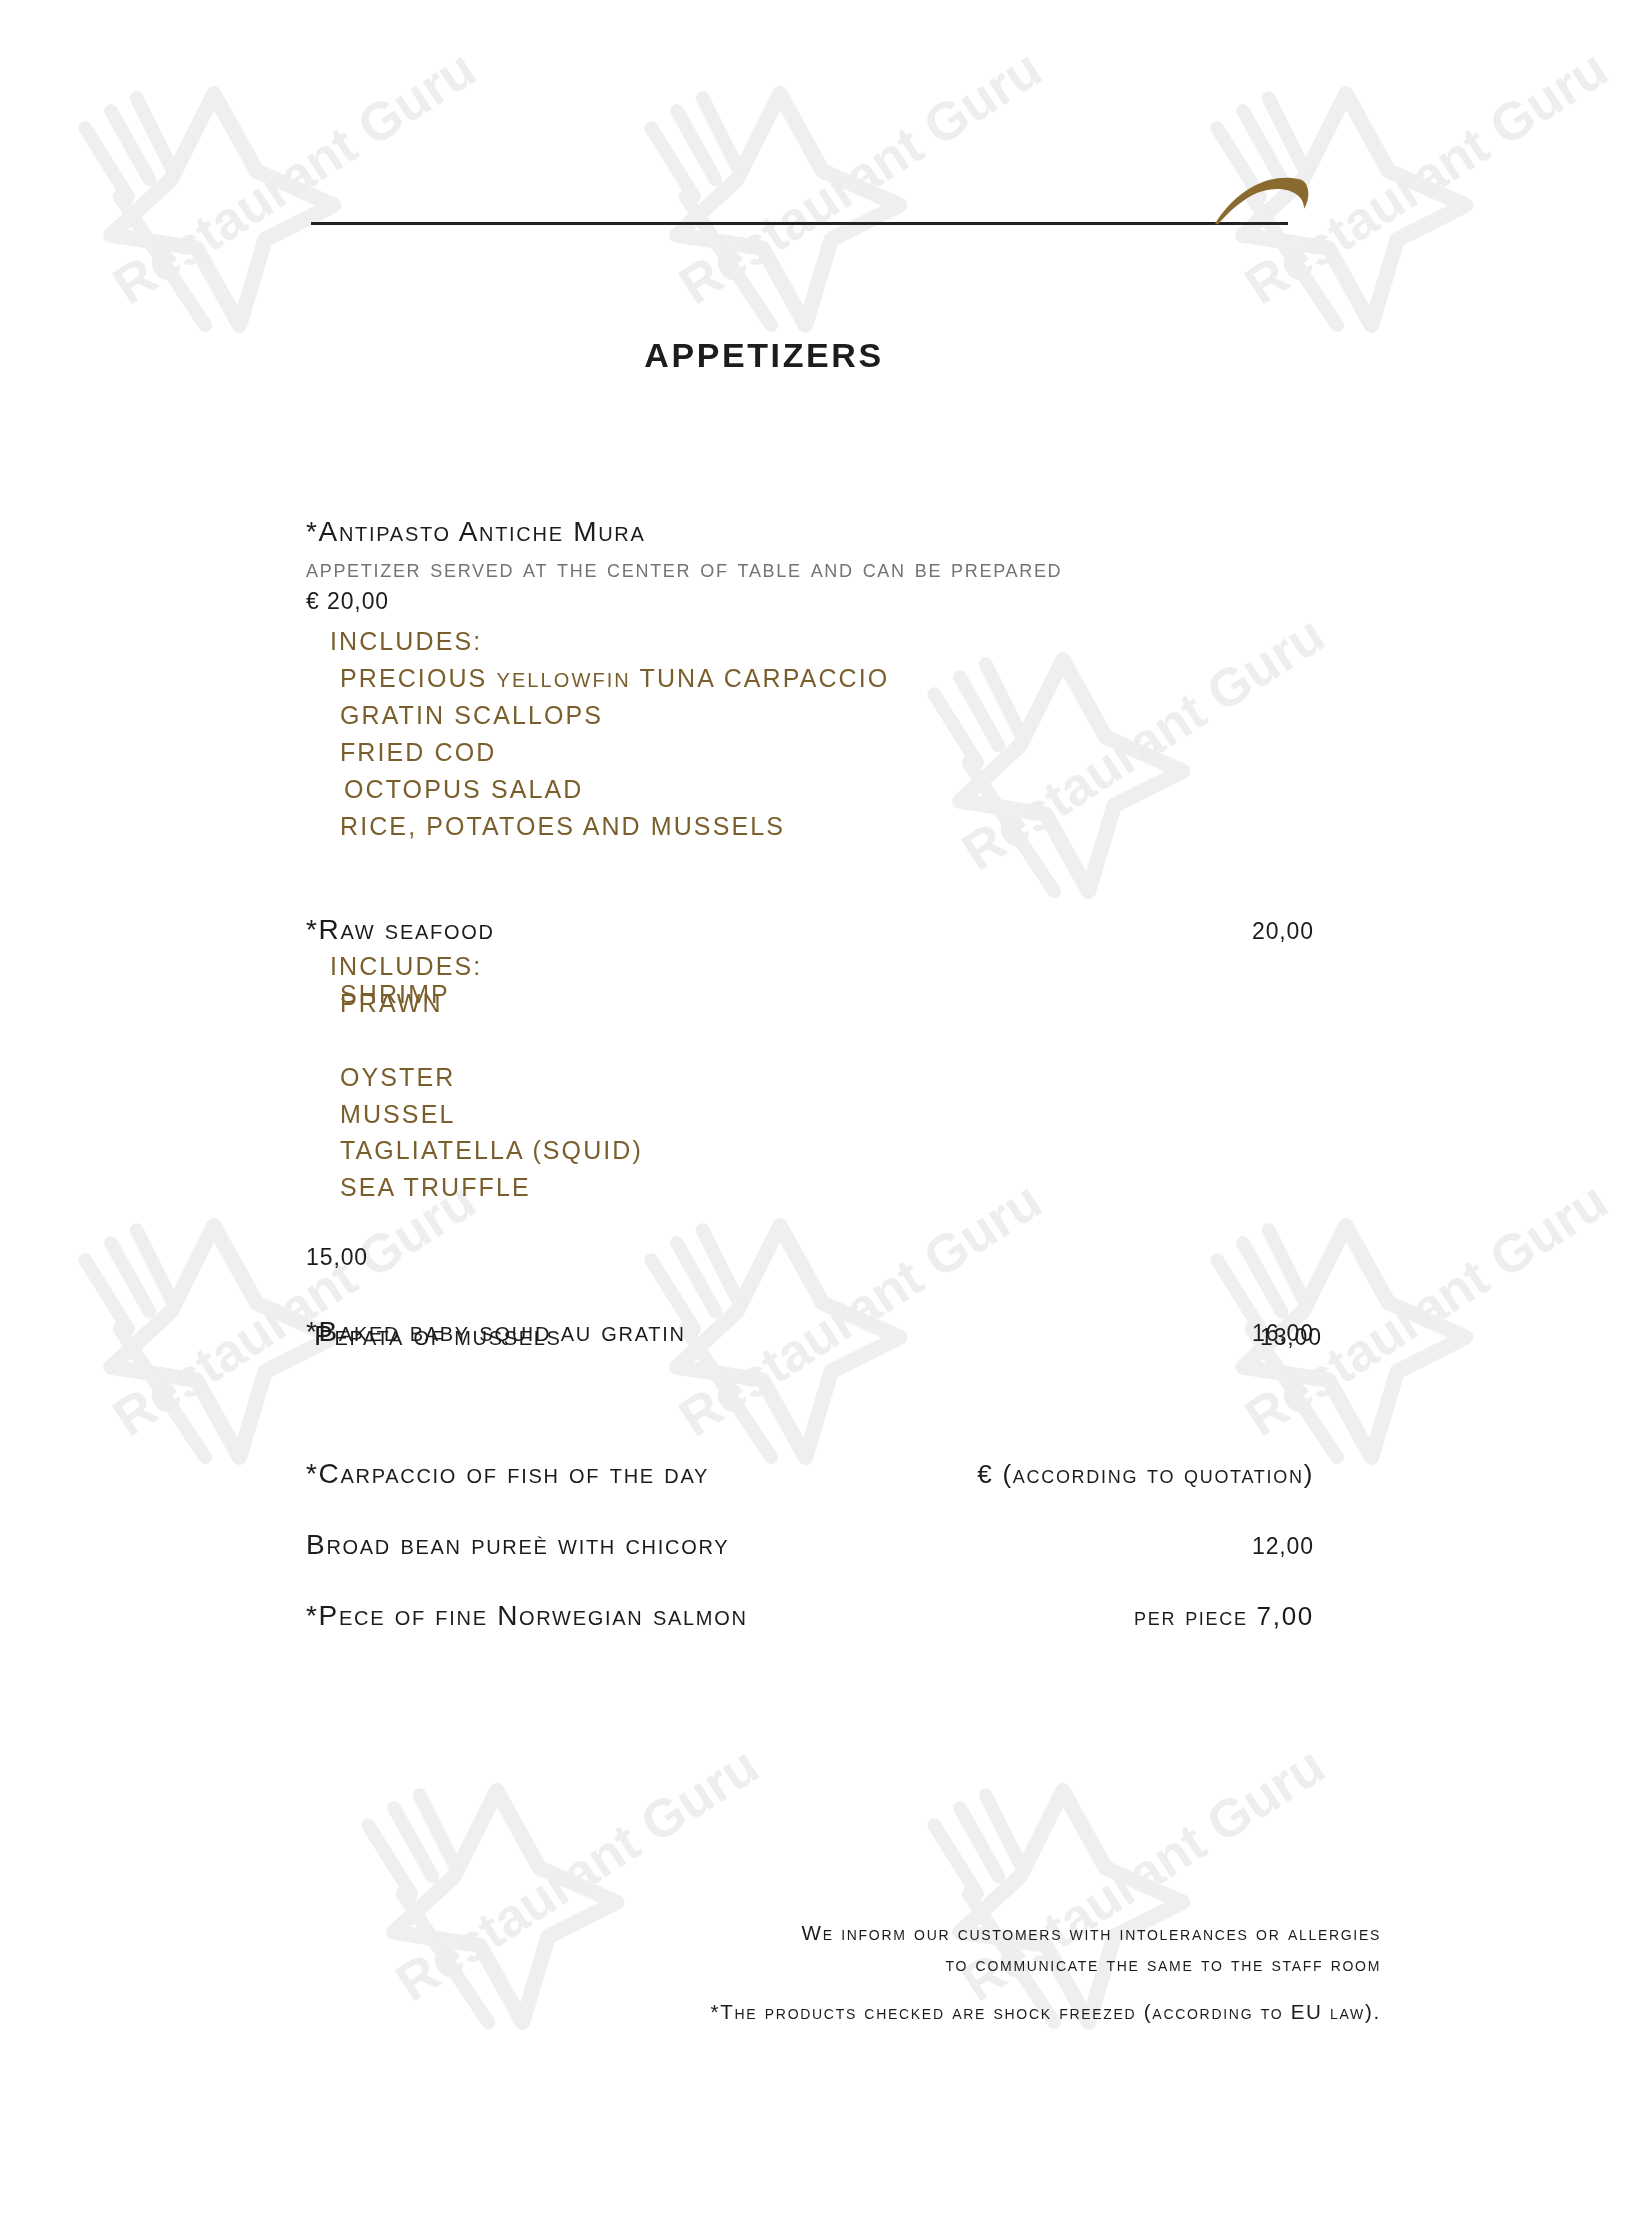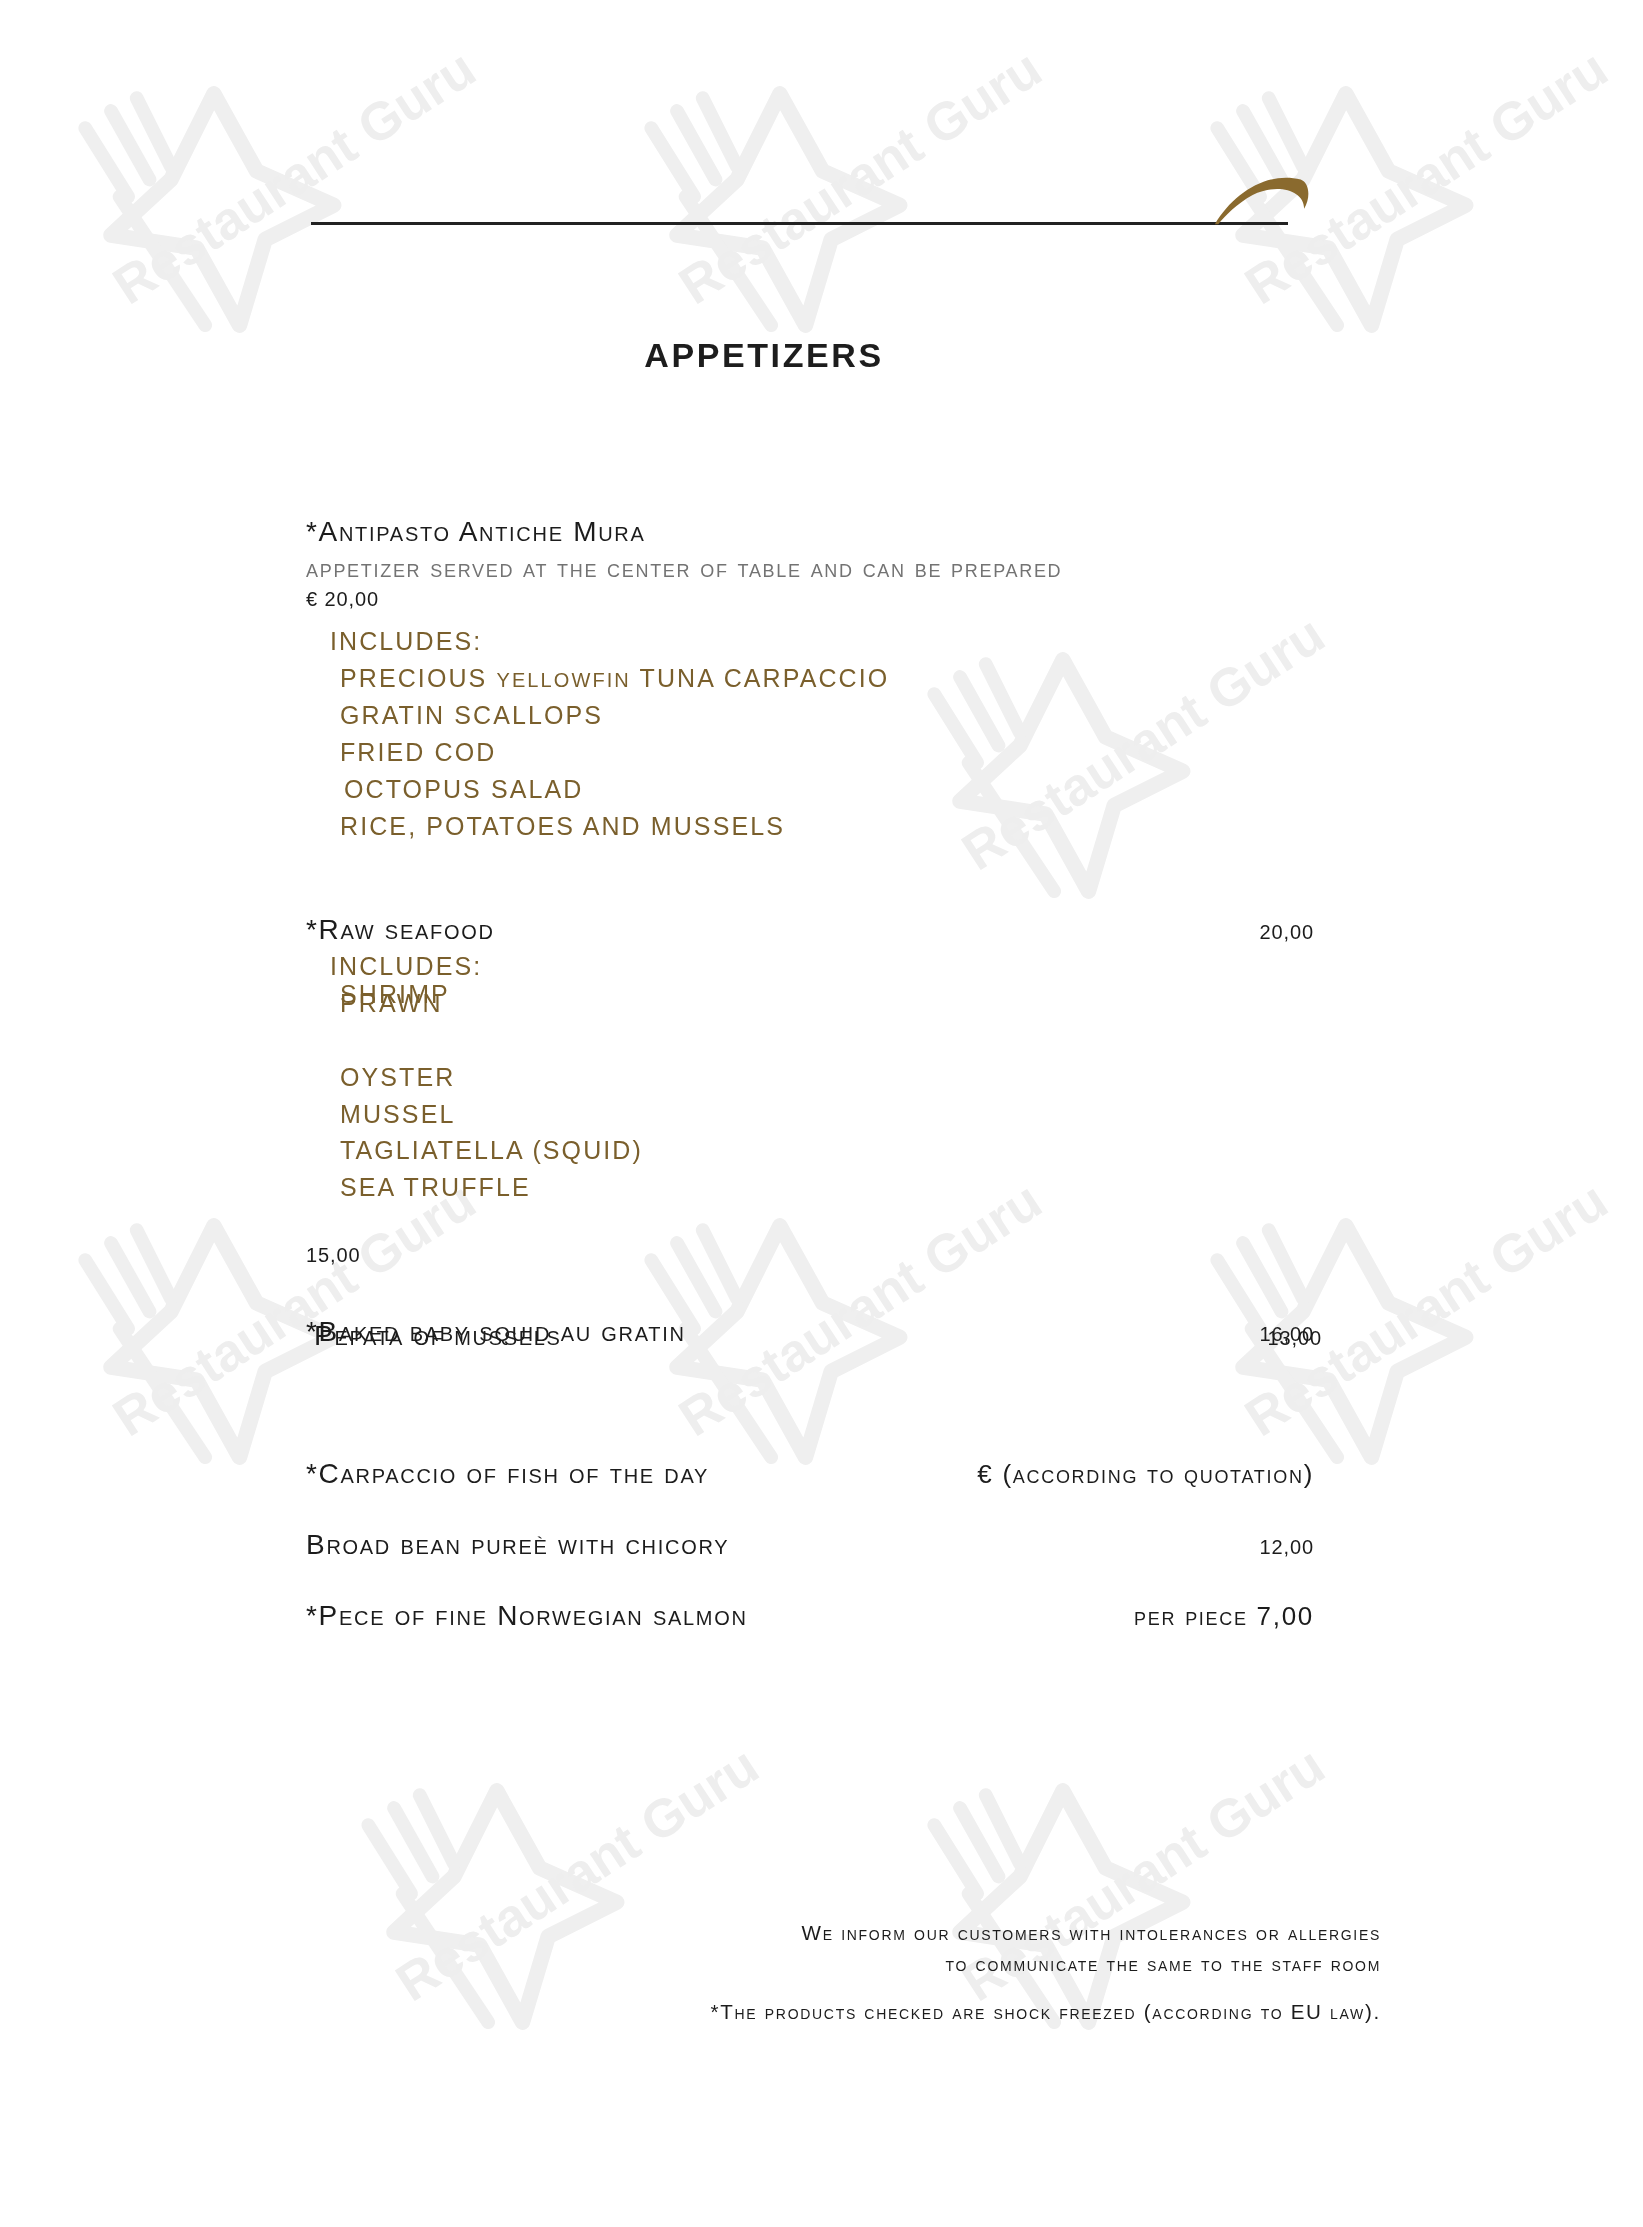--- a/index.html
+++ b/index.html
@@ -17,21 +17,21 @@
   .swoosh { position: absolute; left: 1208px; top: 171px; width: 103px; height: 55px; }
 
   .page-title { position: absolute; left: 0; width: 1528px; top: 336px; text-align: center;
      font-size: 34px; font-weight: bold; letter-spacing: 2.6px; color: #1d1d1d;
      font-family: "Liberation Sans", sans-serif; }
 
   .menu { position: absolute; left: 306px; width: 1008px; top: 0; }
   .row { position: absolute; left: 0; width: 1008px; display: flex; justify-content: space-between;
          align-items: baseline; font-variant: small-caps; font-size: 28px; letter-spacing: 1.7px;
          color: #1c1c1c; white-space: nowrap; }
-  .row .price { font-variant: normal; letter-spacing: 0.9px; font-size: 20px; }
+  .row .price { font-variant: normal; letter-spacing: 0.9px; font-size: 23px; }
   .row .price.sc { font-variant: small-caps; font-size: 26px; letter-spacing: 1.7px; }
   .desc { position: absolute; left: 0; font-size: 26px; letter-spacing: 1.7px; font-variant: small-caps; color: #737373; white-space: nowrap; }
   .inc { position: absolute; font-size: 25px; letter-spacing: 2.1px; color: #7a5f2c; white-space: nowrap; }
   .inc .sm { font-size: 20px; }
 
   .footnote { position: absolute; right: 263px; text-align: right; font-variant: small-caps;
      font-size: 20.6px; letter-spacing: 1.7px; color: #1c1c1c; white-space: nowrap; }
 </style>
 </head>
 <body>

